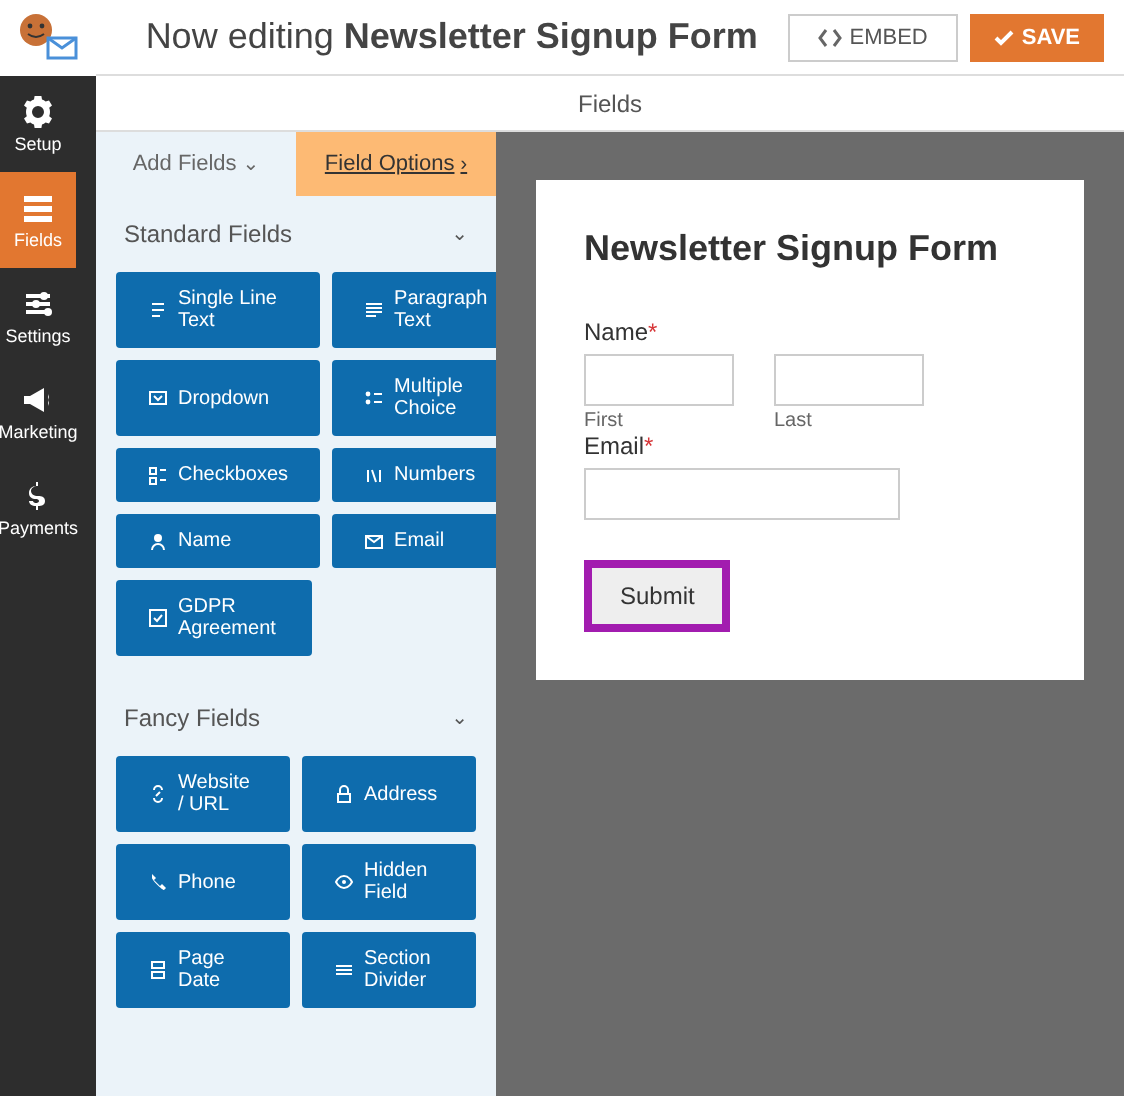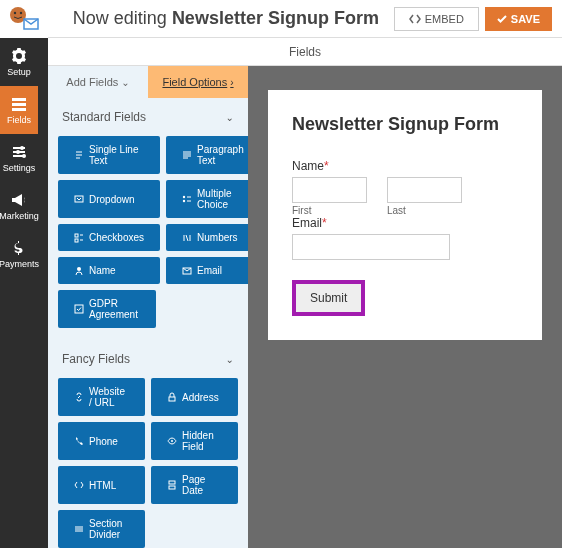--- a/index.html
+++ b/index.html
@@ -224,26 +224,20 @@
             </button>
           <button class="field-btn">
               <svg viewBox="0 0 10 10">
                 <path d="M1 5s1.5-3 4-3 4 3 4 3-1.5 3-4 3-4-3-4-3z" fill="none" stroke="#fff"></path>
                 <circle cx="5" cy="5" r="1"></circle>
               </svg>
               <span>Hidden Field</span>
             </button>
           <button class="field-btn">
               <svg viewBox="0 0 10 10">
-                <path d="M3 2L1 5l2 3M7 2l2 3-2 3" stroke="#fff" fill="none"></path>
-              </svg>
-              <span>HTML</span>
-            </button>
-          <button class="field-btn">
-              <svg viewBox="0 0 10 10">
                 <rect x="2" y="1" width="6" height="3" fill="none" stroke="#fff"></rect>
                 <rect x="2" y="6" width="6" height="3" fill="none" stroke="#fff"></rect>
               </svg>
               <span>Page Date</span>
             </button>
           <button class="field-btn">
               <svg viewBox="0 0 10 10">
                 <path d="M1 3h8M1 5h8M1 7h8" stroke="#fff"></path>
               </svg>
               <span>Section Divider</span>

